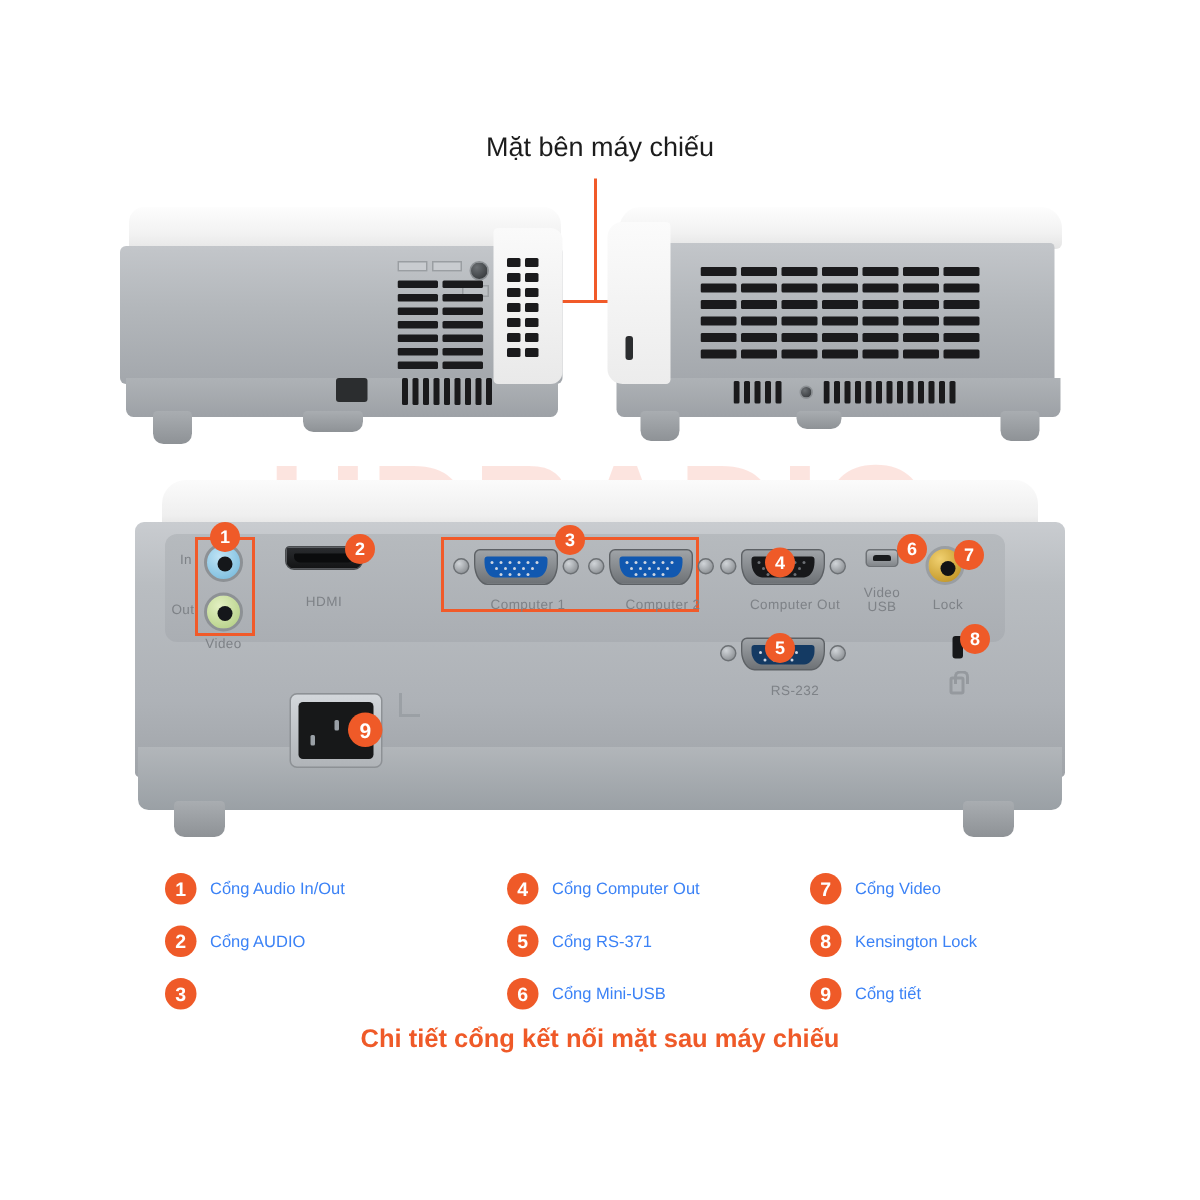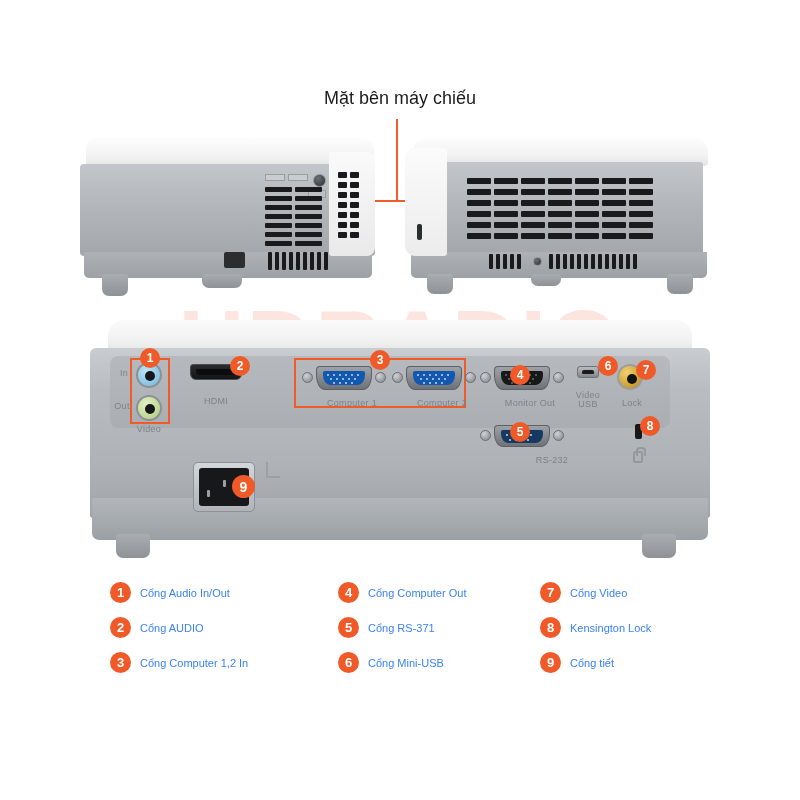--- a/index.html
+++ b/index.html
@@ -452,21 +452,21 @@
         <div class="vga-pin" style="left:19px; top:7px; background:#6c7075;"></div>
           <div class="vga-pin" style="left:25px; top:7px; background:#6c7075;"></div>
         <div class="vga-pin" style="left:31px; top:7px; background:#6c7075;"></div>
         <div class="vga-pin" style="left:10px; top:11px; background:#6c7075;"></div>
           <div class="vga-pin" style="left:16px; top:11px; background:#6c7075;"></div>
         <div class="vga-pin" style="left:22px; top:11px; background:#6c7075;"></div>
           <div class="vga-pin" style="left:28px; top:11px; background:#6c7075;"></div>
       </div>
     </div>
     <div class="screwnut" style="left:463px; top:52px;"></div>
-    <div class="port-label" style="left:392px; top:78px; width:96px;">Monitor Out</div>
+    <div class="port-label" style="left:392px; top:78px; width:96px;">Computer Out</div>
     <div class="badge" style="left:420px; top:45px;">4</div>
 
     <div class="miniusb" style="left:487px; top:46px;">
       <div class="miniusb-in"></div>
     </div>
     <div class="port-label" style="left:481px; top:70px; width:34px;">Video</div>
     <div class="port-label" style="left:481px; top:79px; width:34px;">USB</div>
     <div class="badge" style="left:508px; top:36px;">6</div>
 
     <div class="rca" style="left:527px; top:44px;">
@@ -483,21 +483,21 @@
         <div class="vga-pin" style="left:17px; top:4px;"></div>
           <div class="vga-pin" style="left:23px; top:4px;"></div>
         <div class="vga-pin" style="left:29px; top:4px;"></div>
         <div class="vga-pin" style="left:8px; top:9px;"></div>
           <div class="vga-pin" style="left:14px; top:9px;"></div>
         <div class="vga-pin" style="left:20px; top:9px;"></div>
           <div class="vga-pin" style="left:26px; top:9px;"></div>
       </div>
     </div>
     <div class="screwnut" style="left:463px; top:110px;"></div>
-    <div class="port-label" style="left:416px; top:135px; width:92px;">RS-232</div>
+    <div class="port-label" style="left:394px; top:135px; width:92px;">RS-232</div>
     <div class="badge" style="left:420px; top:102px;">5</div>
 
     <div class="ksl" style="left:545px; top:104px;"></div>
     <div class="lockglyph" style="left:543px; top:131px;"></div>
     <div class="badge" style="left:550px; top:96px;">8</div>
 
     <div class="power" style="left:103px; top:142px;">
       <div class="power-in">
         <div class="power-pin" style="left:8px;  top:22px;"></div>
         <div class="power-pin" style="left:24px; top:12px;"></div>
@@ -513,21 +513,20 @@
     <div class="leg-item" style="left:110px; top:10px;">
       <div class="leg-num">1</div>
       <div class="leg-txt">Cổng Audio In/Out</div>
     </div>
     <div class="leg-item" style="left:110px; top:45px;">
       <div class="leg-num">2</div>
       <div class="leg-txt">Cổng AUDIO</div>
     </div>
     <div class="leg-item" style="left:110px; top:80px;">
       <div class="leg-num">3</div>
-      <div class="leg-txt">Cổng Computer 1,2 In</div>
     </div>
 
     <div class="leg-item" style="left:338px; top:10px;">
       <div class="leg-num">4</div>
       <div class="leg-txt">Cổng Computer Out</div>
     </div>
     <div class="leg-item" style="left:338px; top:45px;">
       <div class="leg-num">5</div>
       <div class="leg-txt">Cổng RS-371</div>
     </div>
@@ -543,14 +542,15 @@
     <div class="leg-item" style="left:540px; top:45px;">
       <div class="leg-num">8</div>
       <div class="leg-txt">Kensington Lock</div>
     </div>
     <div class="leg-item" style="left:540px; top:80px;">
       <div class="leg-num">9</div>
       <div class="leg-txt">Cổng tiết</div>
     </div>
   </div>
 
+  <div id="caption">Chi tiết cổng kết nối mặt sau máy chiếu</div>
 
 </div>
 
 </body></html>

